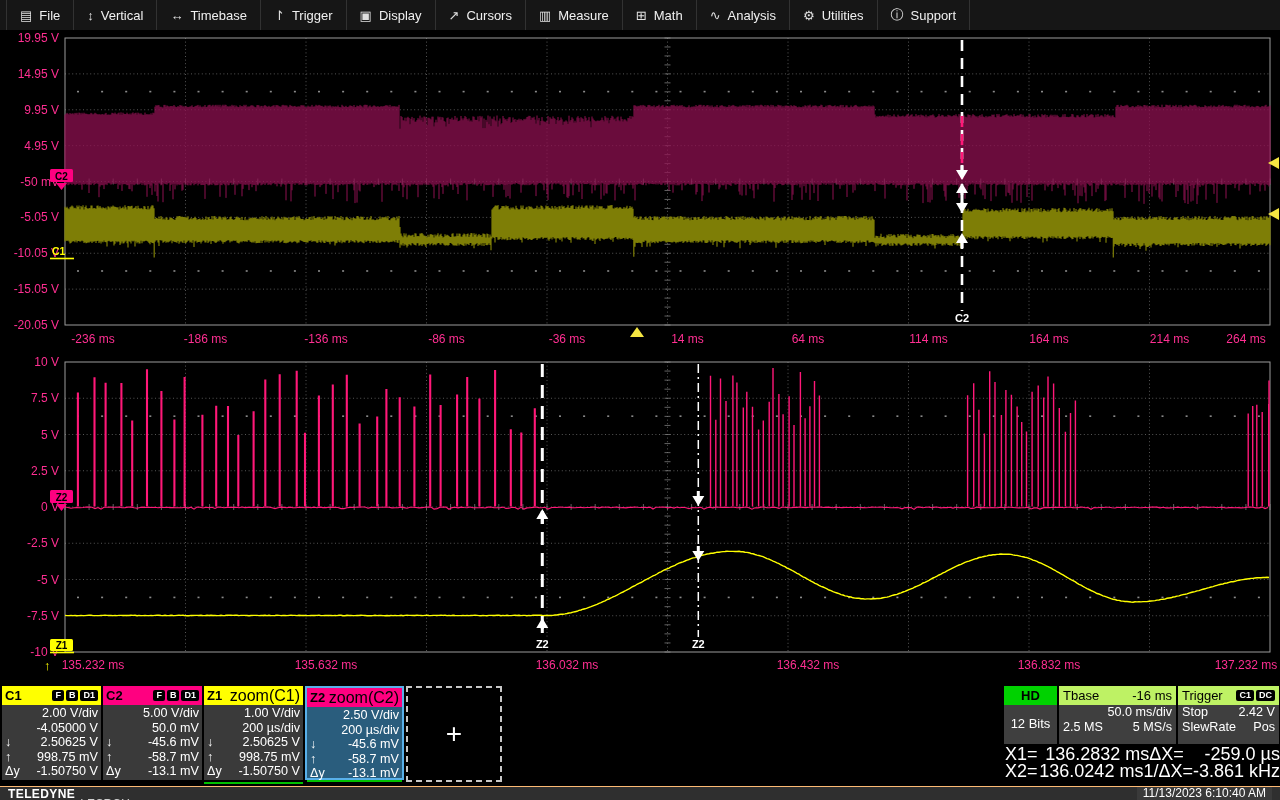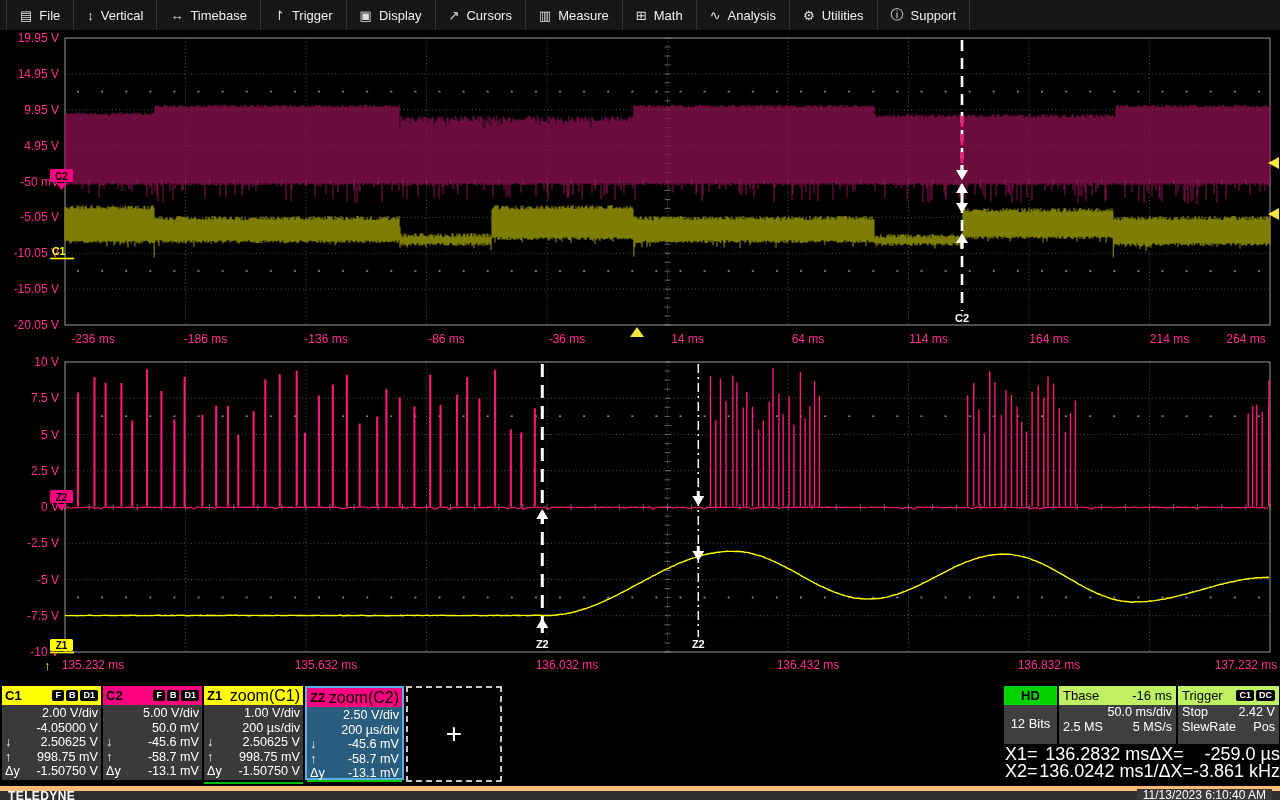--- a/index.html
+++ b/index.html
@@ -47,21 +47,21 @@
 
   .readout{position:absolute;left:1005px;top:62px;width:275px;color:#fff;font-size:18px;}
   .ro-line{display:flex;height:17px;line-height:17px;white-space:nowrap;}
   .ro-l1{width:40px;}
   .ro-v1{width:106px;text-align:right;}
   .ro-l2{width:56px;text-align:left;}
   .ro-v2{flex:1;text-align:center;}
 
   
   .statusbar{position:absolute;top:786px;left:0;width:1280px;height:14px;background:#2f2f2f;
-    border-top:5px solid #fdba74;display:flex;align-items:center;font-size:12px;color:#fff;
+    border-top:1px solid #fdba74;display:flex;align-items:center;font-size:12px;color:#fff;
     padding:0 8px;box-sizing:border-box;}
   .brand-bold{font-weight:bold;letter-spacing:.4px;}
   .brand-light{color:#cfcfcf;margin-left:5px;margin-top:20px;}
   .clock{margin-left:auto;background:#3a3a3a;padding:0 6px;height:13px;line-height:13px;}
 </style>
 </head>
 <body>
 
 <div id="app">
 

